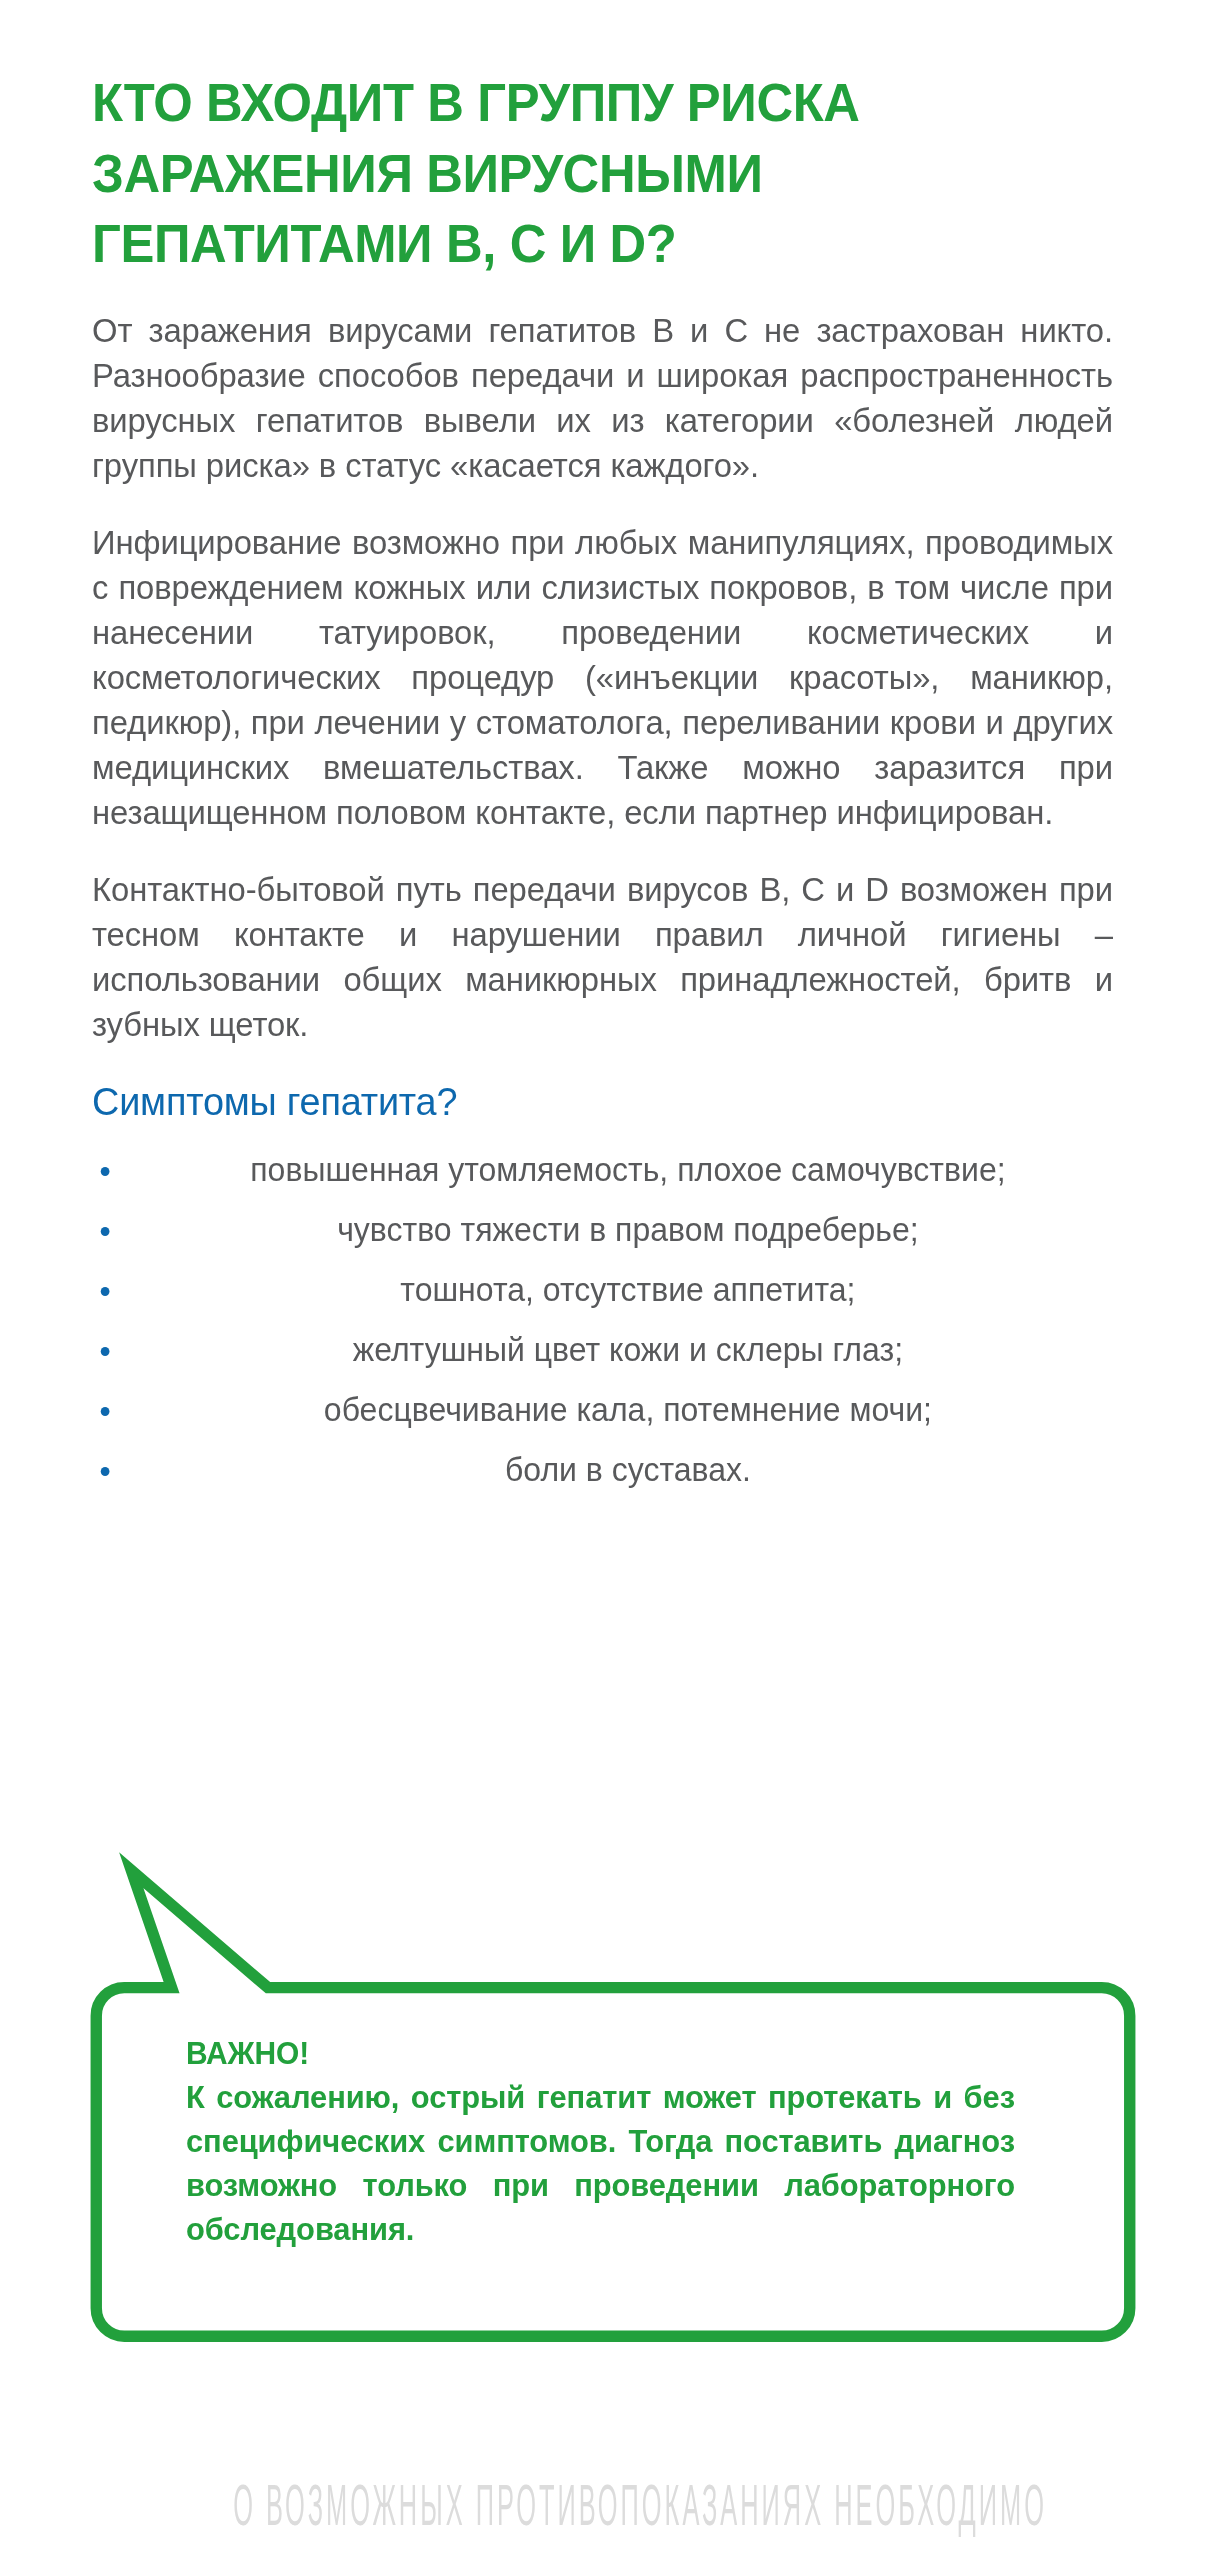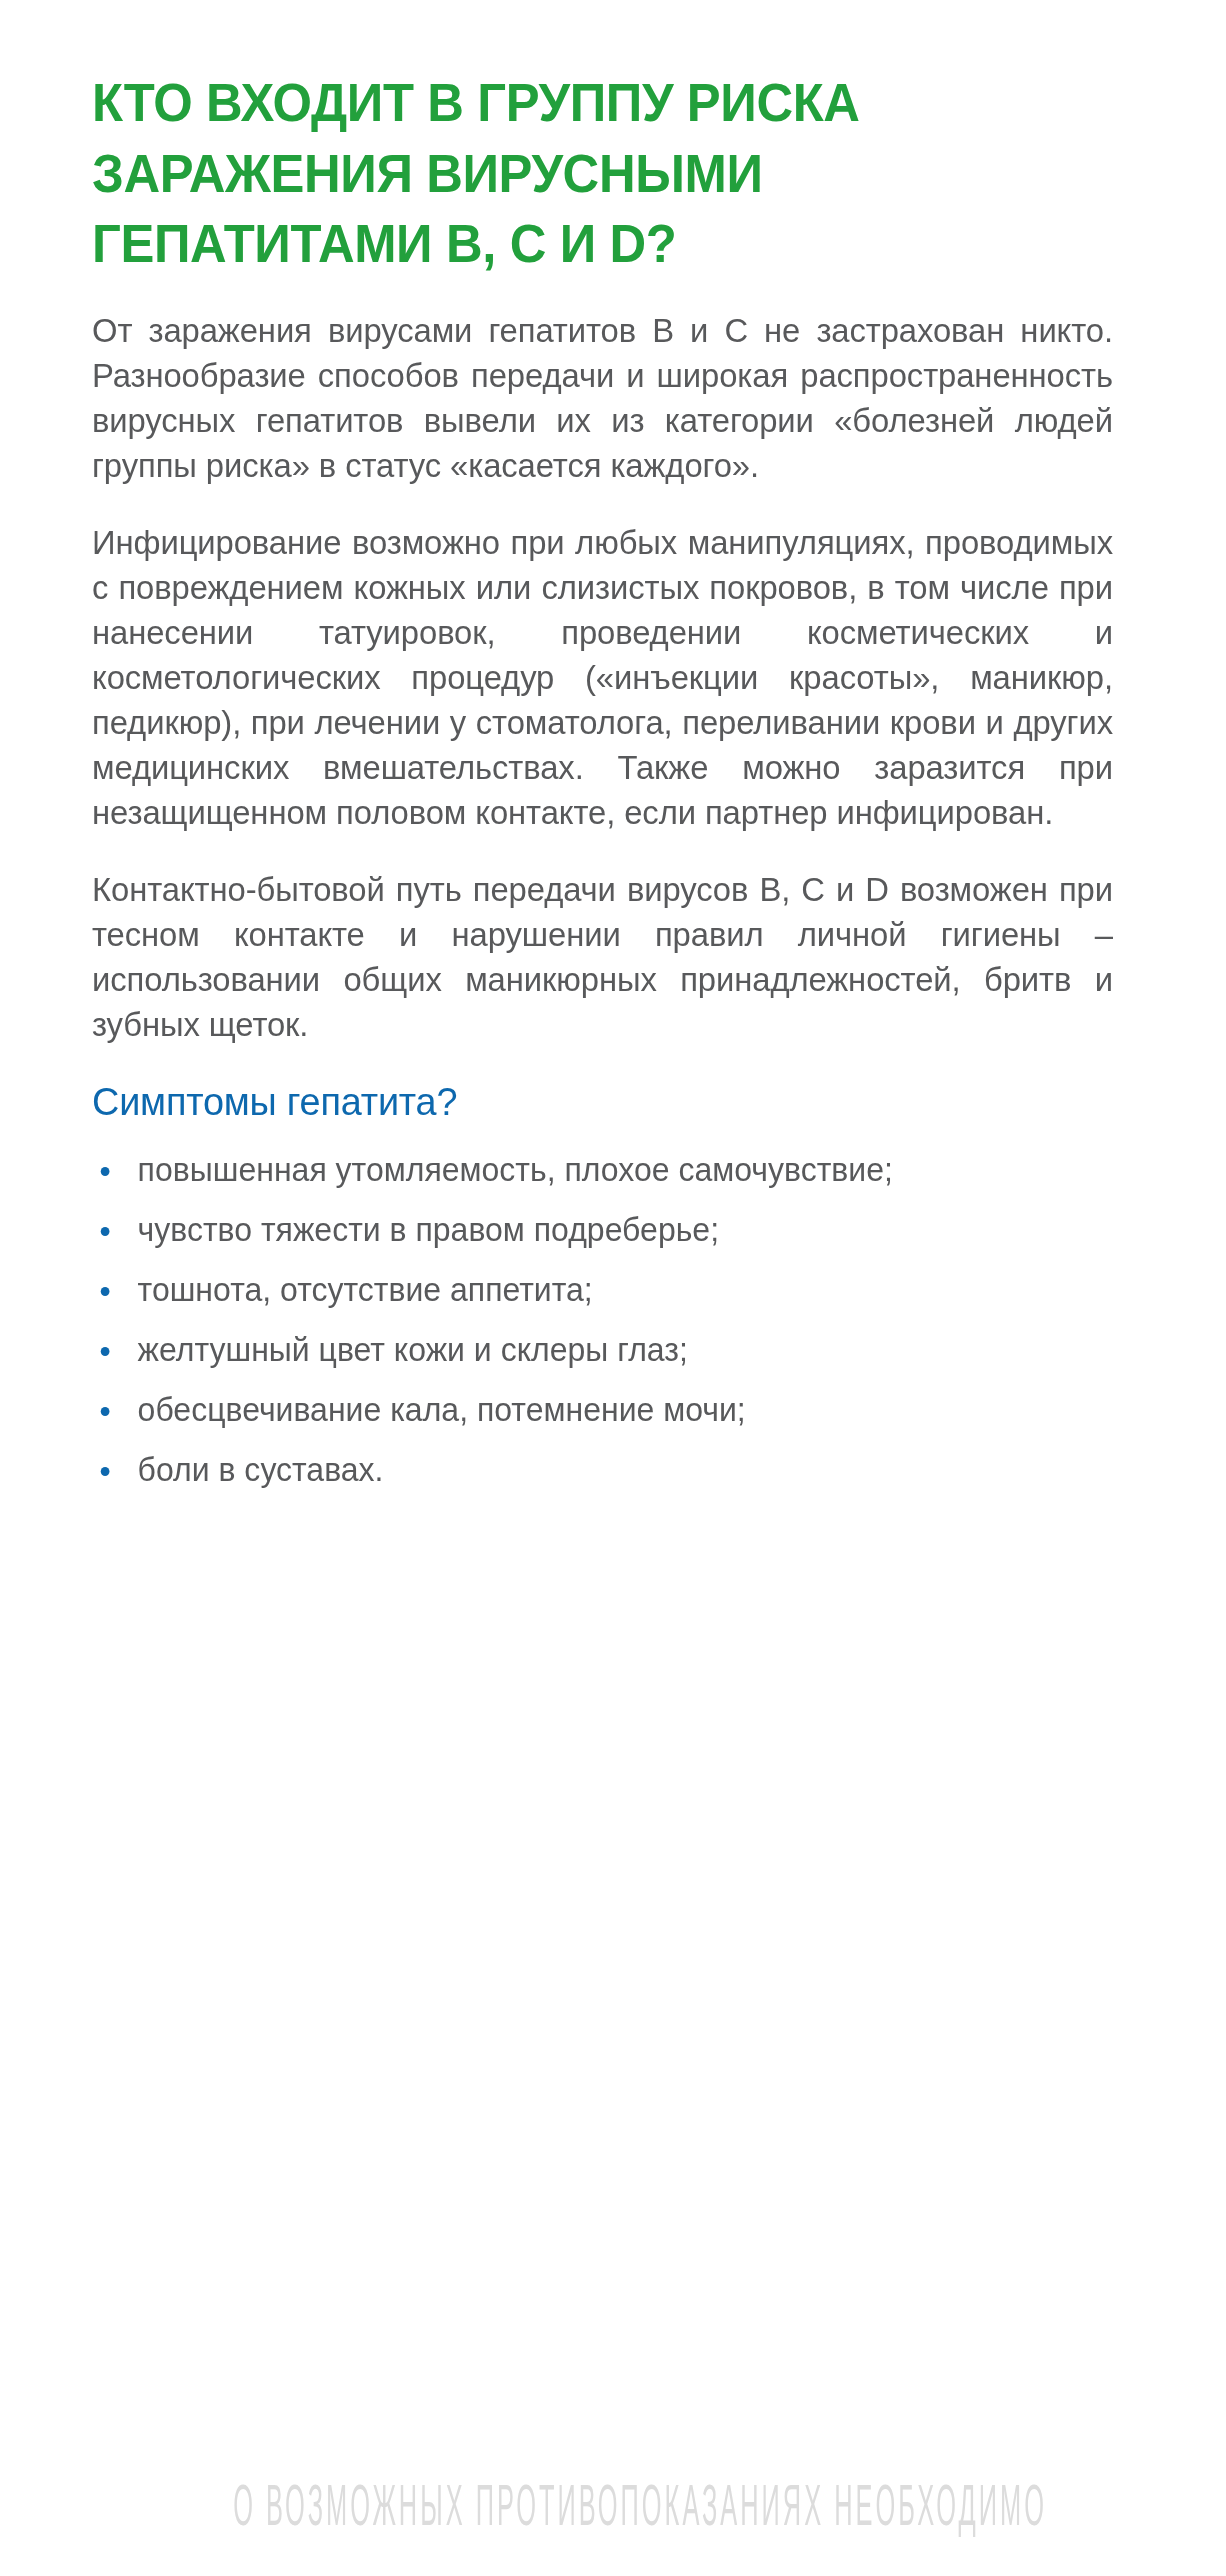--- a/index.html
+++ b/index.html
@@ -75,20 +75,21 @@
     letter-spacing: -0.2px;
     transform: scaleX(0.97);
     transform-origin: left top;
   }
 
   
   .symptom-list {
     list-style: none;
     margin: 23px 0 8px 0;
     padding: 0;
+    text-align: center;
   }
   .symptom-item {
     position: relative;
     padding-left: 47px;
     color: #58595b;
     font-family: "Liberation Sans", "DejaVu Sans", sans-serif;
     font-size: 33px;
     line-height: 44px;
     margin-bottom: 16px;
     transform: scaleX(0.97);
@@ -207,17 +208,37 @@
         <span>обесцвечивание кала, потемнение мочи;</span>
       </li>
       <li class="symptom-item">
         <span class="bullet-dot"></span>
         <span>боли в суставах.</span>
       </li>
     </ul>
 
   </div>
 
+  <div class="callout-wrap">
+    <svg class="callout-svg" viewBox="0 0 1208 580" xmlns="http://www.w3.org/2000/svg" aria-hidden="true">
+      <path d="M 210 140
+               L 1162 140
+               A 32 32 0 0 1 1194 172
+               L 1194 506
+               A 32 32 0 0 1 1162 538
+               L 46 538
+               A 32 32 0 0 1 14 506
+               L 14 172
+               A 32 32 0 0 1 46 140
+               L 100 140
+               L 54 6
+               L 210 140 Z" fill="none" stroke="#22a03c" stroke-width="13" stroke-linejoin="miter" stroke-linecap="butt"></path>
+    </svg>
+    <div class="callout-text">
+      <span class="callout-title">ВАЖНО!</span>
+      <span class="callout-body">К сожалению, острый гепатит может протекать и без специфических симптомов. Тогда поставить диагноз возможно только при проведении лабораторного обследования.</span>
+    </div>
+  </div>
 
   <div class="footer">О ВОЗМОЖНЫХ ПРОТИВОПОКАЗАНИЯХ НЕОБХОДИМО</div>
 
 </div>
 
 
 </body></html>

